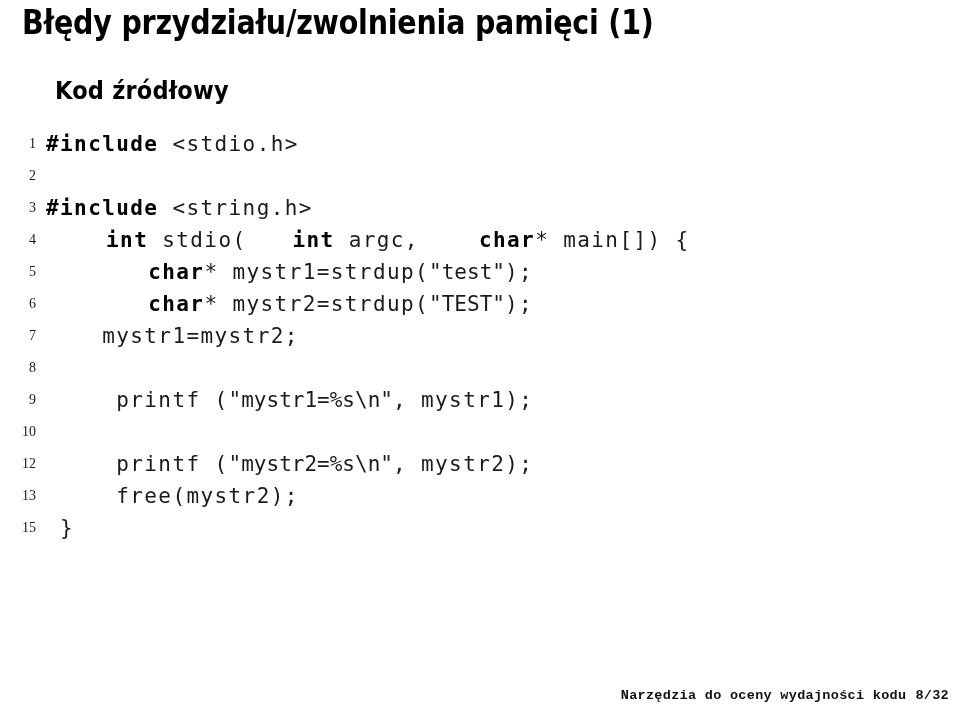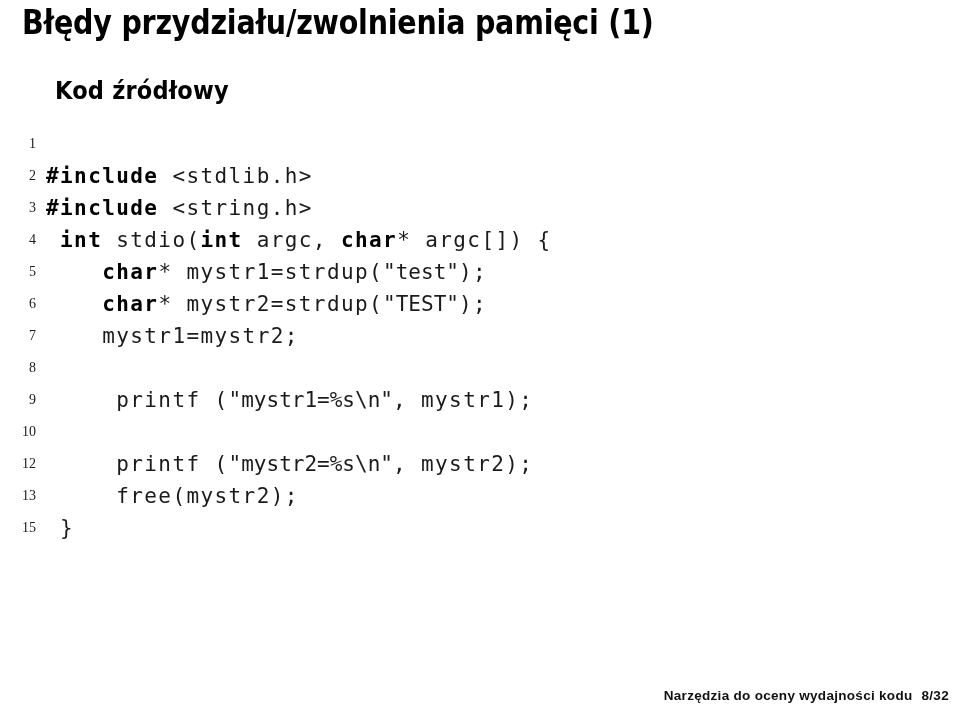--- a/index.html
+++ b/index.html
@@ -77,61 +77,62 @@
     font-family: "DejaVu Sans Mono", "Liberation Mono", monospace;
     font-size: 21px;
     line-height: 32px;
     letter-spacing: 1.4px;
     color: #1b1b1b;
     white-space: pre;
   }
   .line-code .kw {
     font-weight: bold;
     color: #000000;
+    margin-left: 46px;
   }
   .line-code .str {
     font-family: "DejaVu Sans Mono", "Liberation Mono", monospace;
     letter-spacing: 0px;
     color: #1b1b1b;
   }
   .line-code .pp {
     font-weight: bold;
     color: #000000;
   }
 
   
   #slide-footer {
     position: absolute;
     right: 10px;
     bottom: 8px;
-    font-family: Liberation Sans, sans-serif;
+    font-family: Liberation Mono, monospace;
     font-weight: bold;
     font-size: 13.5px;
     line-height: 18px;
     letter-spacing: 0.3px;
     color: #111111;
     white-space: nowrap;
   }
   #slide-footer .foot-sep {
     display: inline-block;
     width: 9px;
   }
 </style>
 </head>
 <body>
 
 <div id="slide-title">Błędy przydziału/zwolnienia pamięci (1)</div>
 
 <div id="block-heading">Kod źródłowy</div>
 
 <div id="code-listing">
-    <div class="code-line"><span class="line-no">1</span></div>
-    <div class="code-line"><span class="line-no">2</span><span class="line-code"><span class="pp">#include </span><span>&lt;stdlib.h&gt;</span></span></div>
+    <div class="code-line"><span class="line-no">1</span><span class="line-code"><span class="pp">#include </span><span>&lt;stdio.h&gt;</span></span></div>
+    <div class="code-line"><span class="line-no">2</span></div>
     <div class="code-line"><span class="line-no">3</span><span class="line-code"><span class="pp">#include </span><span>&lt;string.h&gt;</span></span></div>
-    <div class="code-line"><span class="line-no">4</span><span class="line-code"><span> </span><span class="kw">int</span><span> stdio(</span><span class="kw">int</span><span> argc, </span><span class="kw">char</span><span>* argc[]) {</span></span></div>
+    <div class="code-line"><span class="line-no">4</span><span class="line-code"><span> </span><span class="kw">int</span><span> stdio(</span><span class="kw">int</span><span> argc, </span><span class="kw">char</span><span>* main[]) {</span></span></div>
     <div class="code-line"><span class="line-no">5</span><span class="line-code"><span>    </span><span class="kw">char</span><span>* mystr1=strdup(</span><span class="str">"test"</span><span>);</span></span></div>
     <div class="code-line"><span class="line-no">6</span><span class="line-code"><span>    </span><span class="kw">char</span><span>* mystr2=strdup(</span><span class="str">"TEST"</span><span>);</span></span></div>
     <div class="code-line"><span class="line-no">7</span><span class="line-code"><span>    mystr1=mystr2;</span></span></div>
     <div class="code-line"><span class="line-no">8</span><span class="line-code"><span></span></span></div>
     <div class="code-line"><span class="line-no">9</span><span class="line-code"><span>     printf (</span><span class="str">"mystr1=%s\n"</span><span>, mystr1);</span></span></div>
     <div class="code-line"><span class="line-no">10</span></div>
     <div class="code-line"><span class="line-no">12</span><span class="line-code"><span>     printf (</span><span class="str">"mystr2=%s\n"</span><span>, mystr2);</span></span></div>
     <div class="code-line"><span class="line-no">13</span><span class="line-code"><span>     free(mystr2);</span></span></div>
     <div class="code-line"><span class="line-no">15</span><span class="line-code"><span> }</span></span></div>
   </div>

